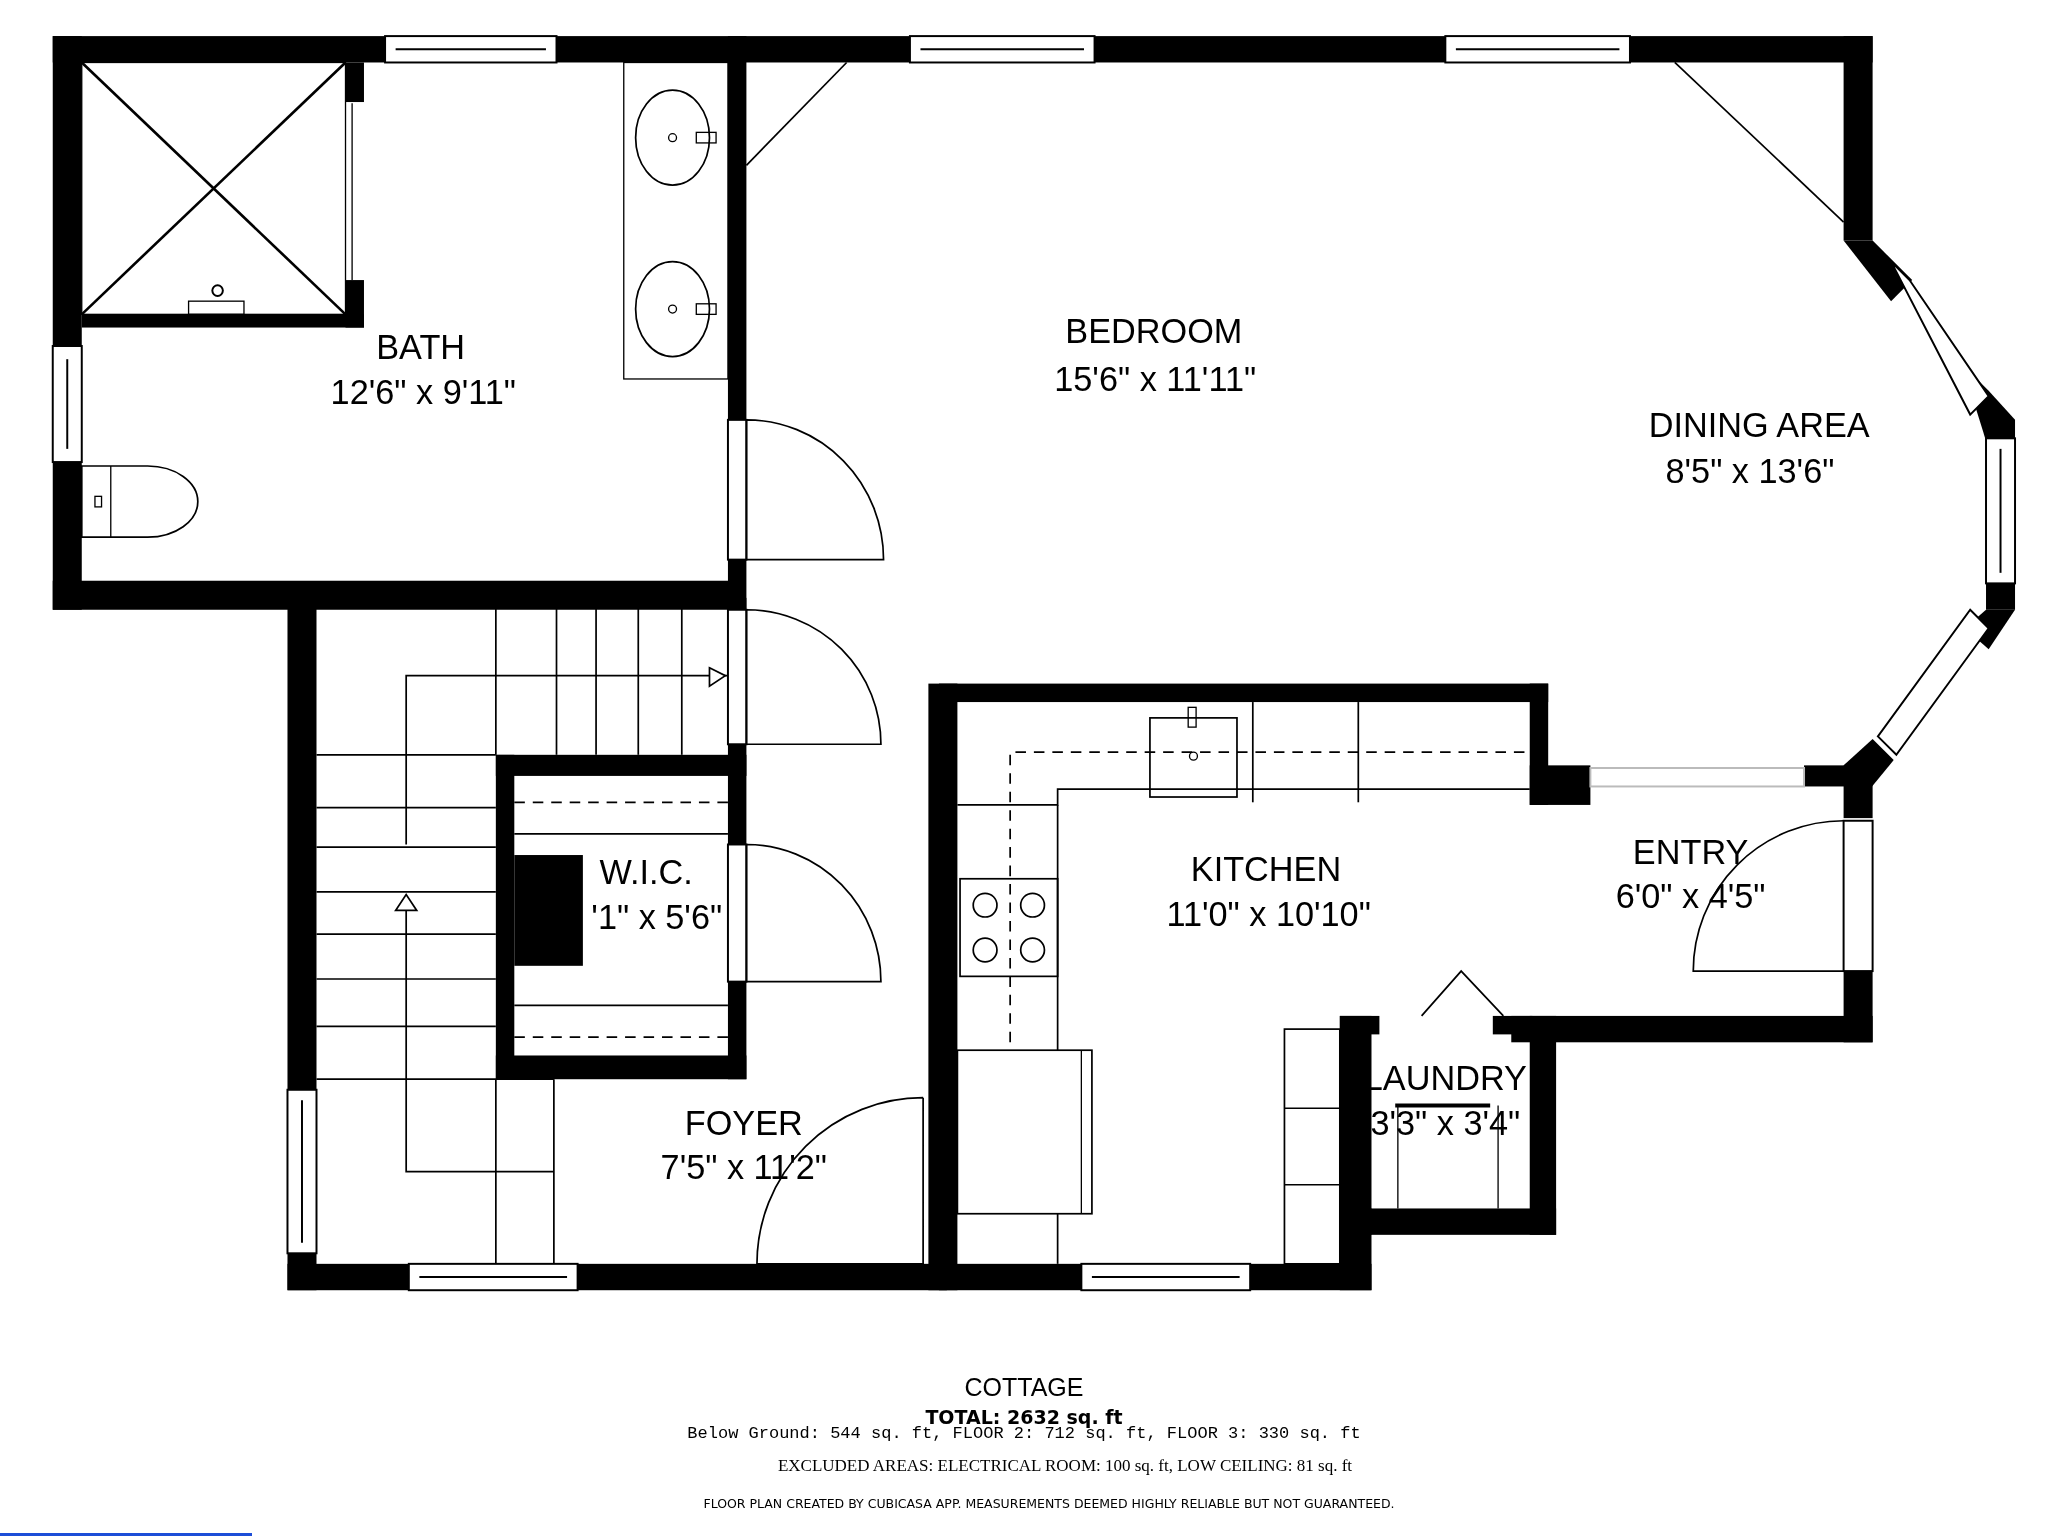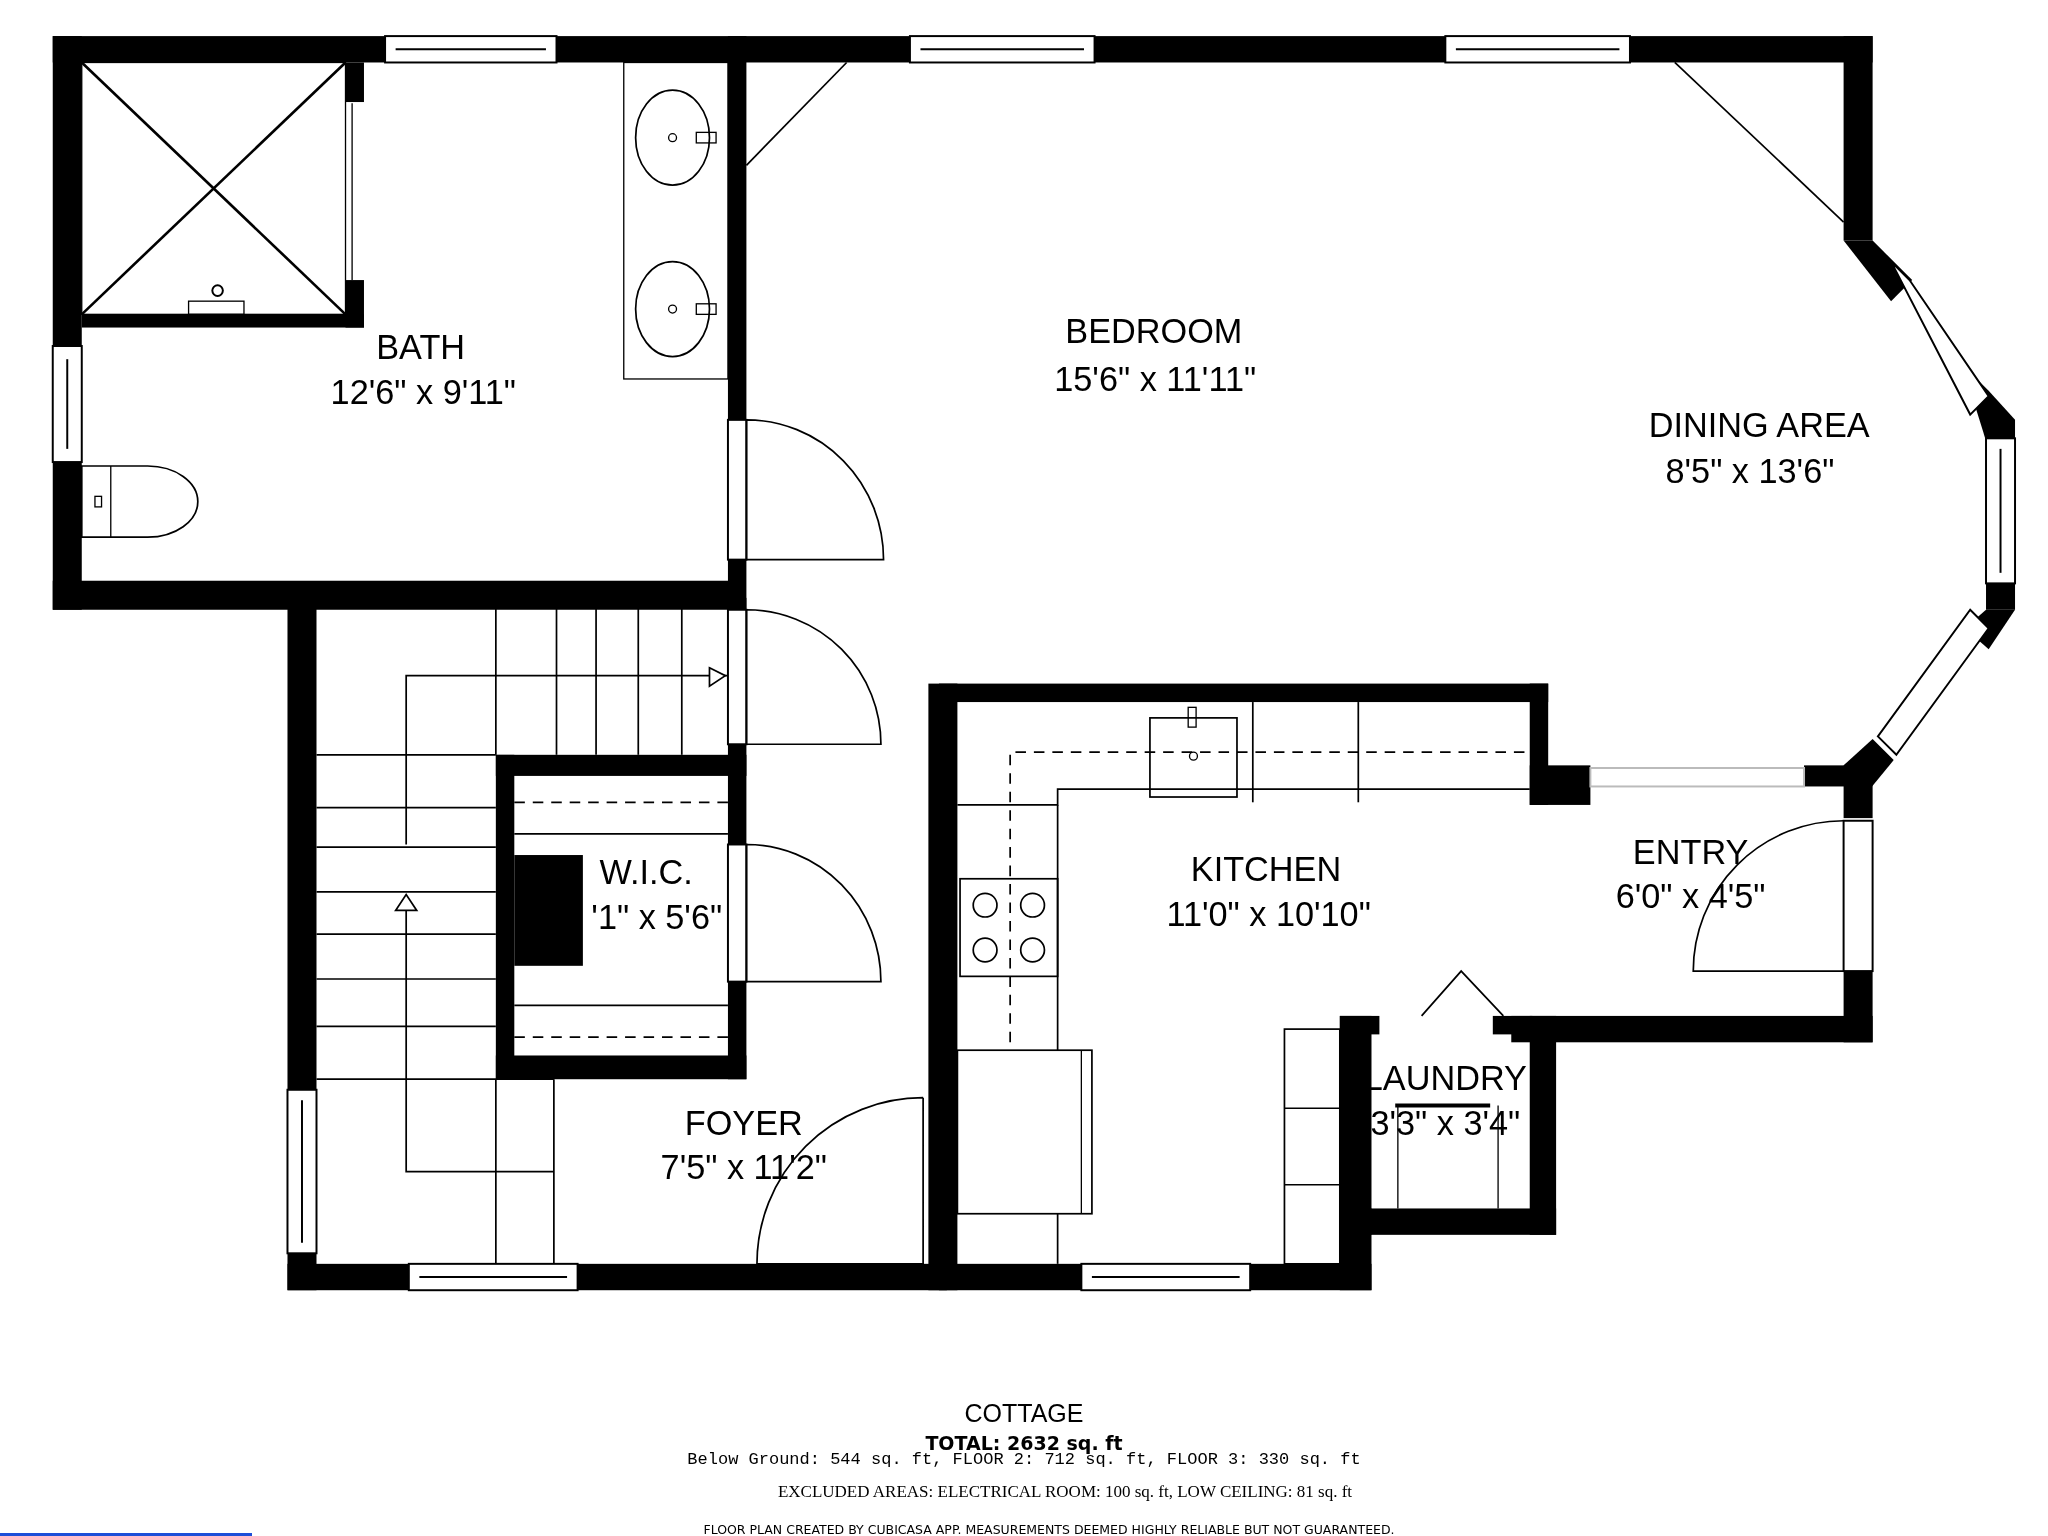--- a/index.html
+++ b/index.html
@@ -1,20 +1,20 @@
 <!DOCTYPE html>
 <html><head>
 <meta charset="utf-8">
 <style>
   html, body { margin:0; padding:0; background:#ffffff; }
   body { width:2048px; height:1536px; position:relative; overflow:hidden; font-family:"Liberation Sans", sans-serif; }
   #plan { position:absolute; left:0; top:0; width:2048px; height:1536px; }
   .room-name { font-family:"Liberation Sans", sans-serif; font-size:26px; fill:#000; text-anchor:middle; }
   .room-dim  { font-family:"Liberation Sans", sans-serif; font-size:26px; fill:#000; text-anchor:middle; }
-  .footer { position:absolute; left:0; width:2048px; text-align:center; color:#000;margin-top:26px; }
+  .footer { position:absolute; left:0; width:2048px; text-align:center; color:#000; }
   .f-title { top:1373px; font-size:25px; font-family:"Liberation Sans", sans-serif; }
   .f-total { top:1406px; font-size:19px; font-weight:bold; font-family:"DejaVu Sans", sans-serif; }
   .f-line1 { top:1424px; font-size:17px; font-family:Liberation Mono, monospace; }
   .f-line2 { top:1456px; font-size:17px; font-family:Liberation Serif, serif;padding-left:41px; }
   .f-disc  { top:1496px; font-size:12.5px; font-family:"DejaVu Sans", sans-serif;padding-left:25px; }
   .logo { position:absolute; left:0; top:1533px; width:252px; height:81px; background:#1d4ed8; }
   .logo-bright { position:absolute; left:22px; top:6px; font-family:"DejaVu Serif", serif; font-size:50px; color:#e0e0e0; letter-spacing:-1px; }
   .logo-star { position:absolute; left:150px; top:26px; width:14px; height:14px; background:#e0532a; transform:rotate(45deg); clip-path:polygon(50% 0,62% 38%,100% 50%,62% 62%,50% 100%,38% 62%,0 50%,38% 38%); }
   .logo-tm { position:absolute; left:165px; top:8px; font-size:12px; color:#e0e0e0; font-family:Liberation Mono, monospace; }
   .logo-mls { position:absolute; left:181px; top:25px; font-size:29px; color:#e0e0e0; font-family:"DejaVu Sans", sans-serif; }

